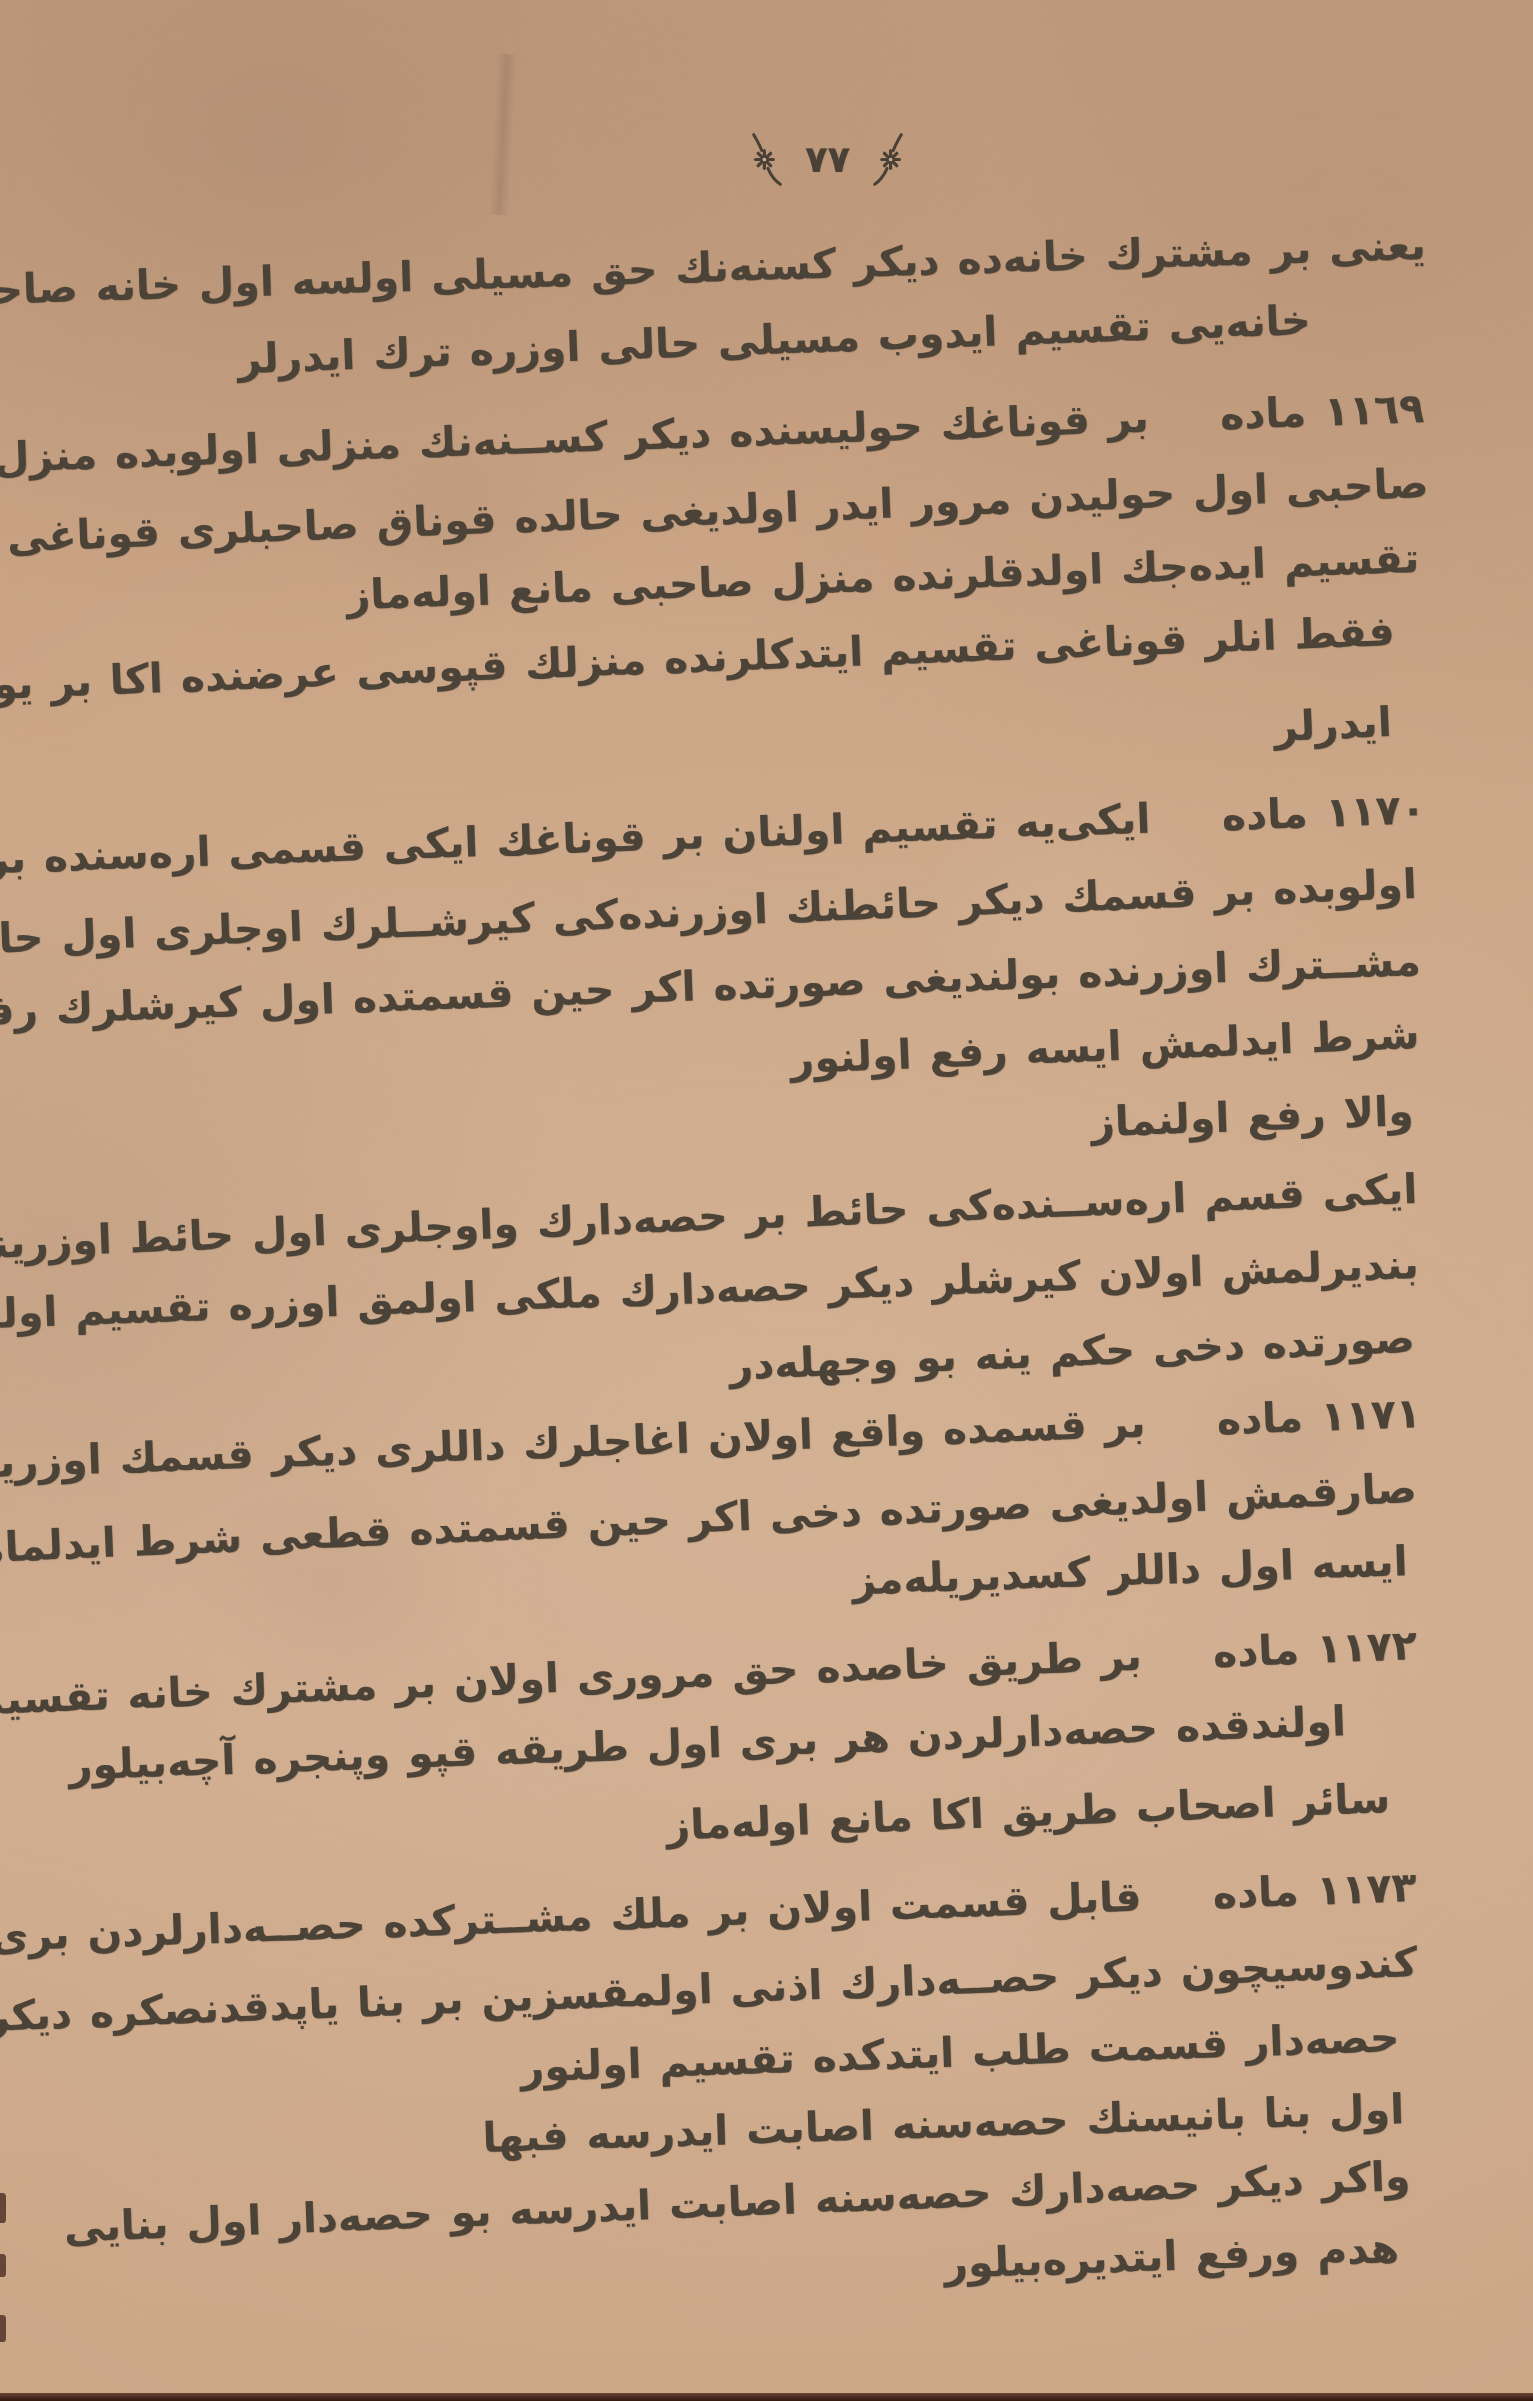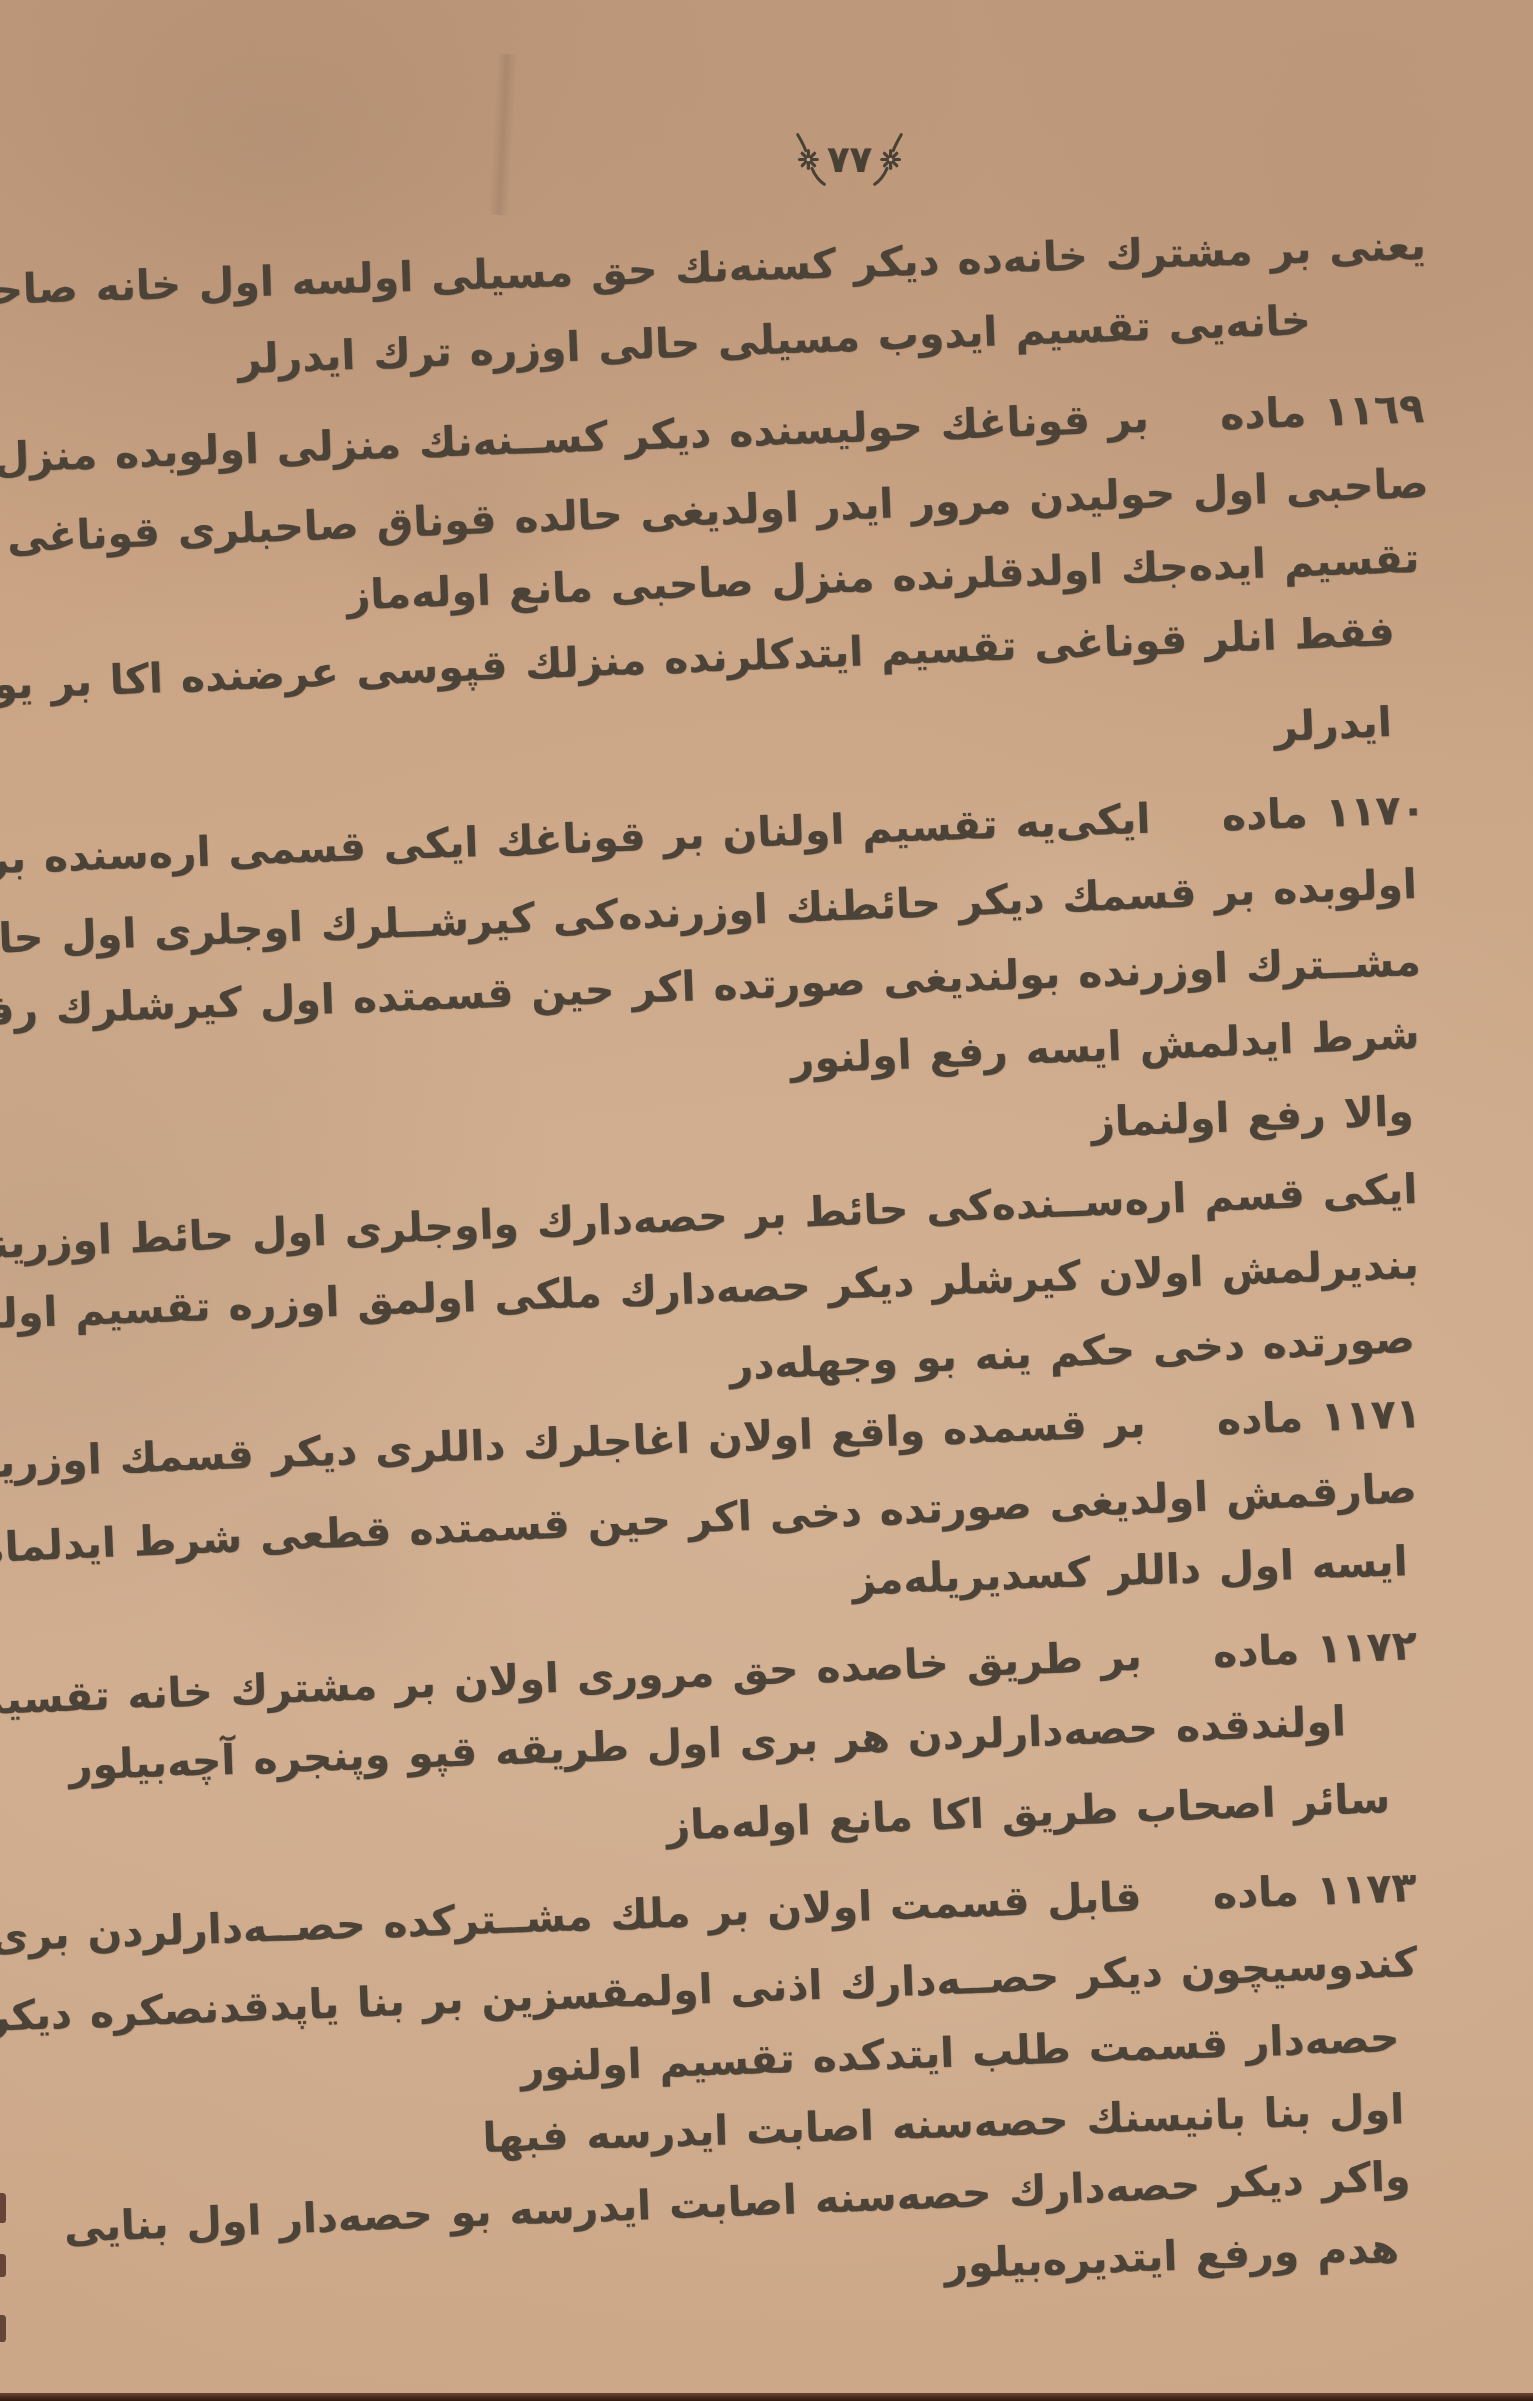--- a/index.html
+++ b/index.html
@@ -28,21 +28,21 @@
   .crease{position:absolute;left:493px;top:54px;width:19.6px;height:161px;pointer-events:none;
     background:linear-gradient(to right, rgba(90,68,52,0) 0%, rgba(90,68,52,0.16) 50%, rgba(90,68,52,0) 100%);
     transform:rotate(3deg);}
   .edge-bottom{position:absolute;left:0;right:0;bottom:0;height:8px;
     background:linear-gradient(180deg,#6d4634 0%,#46281e 55%,#33190f 100%);}
   .edge-nub{position:absolute;left:0;width:6.2px;background:#543429;opacity:.85;border-radius:0 3.6px 3.6px 0;}
   .nub1{top:2193px;height:30px;}
   .nub2{top:2254px;height:23px;}
   .nub3{top:2315px;height:27px;}
 
-  .header{position:absolute;left:788px;top:132px;display:flex;align-items:center;gap:0;}
+  .header{position:absolute;left:744px;top:132px;display:flex;align-items:center;gap:22px;}
   .page-num{font-size:37px;font-weight:bold;color:#4a4136;letter-spacing:3.6px;
     text-shadow:0.4px 0.4px 0.9px rgba(70,58,44,0.4);}
   .orn{width:39px;height:55px;}
   .orn.mir{transform:scaleX(-1);}
 
   .ln{
     position:absolute;
     direction:rtl;
     white-space:nowrap;
     font-size:41px;

